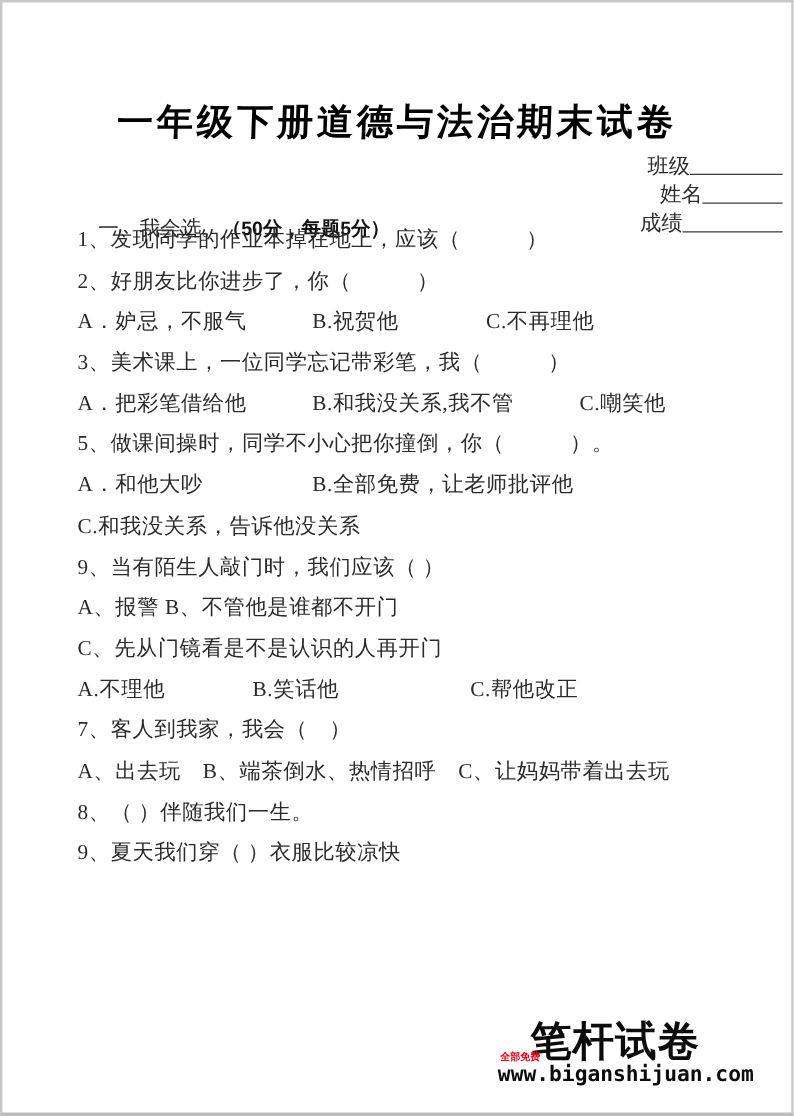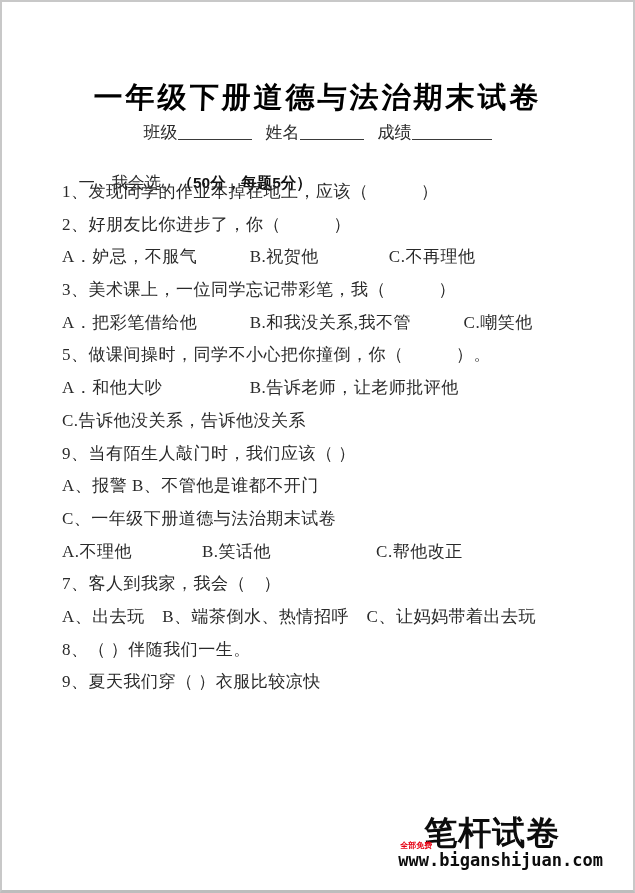--- a/index.html
+++ b/index.html
@@ -31,20 +31,21 @@
   .fields {
     position: absolute;
     top: 119px;
     left: 0;
     width: 100%;
     display: flex;
     justify-content: center;
     align-items: flex-end;
     font-size: 17px;
     color: #2a2a2a;
+    flex-direction: column;
   }
   .field-group { display: inline-flex; align-items: baseline; margin: 0 7px; }
   .blank {
     display: inline-block;
     border-bottom: 1.5px solid #3a3a3a;
     height: 16px;
     transform: translateY(2px);
   }
   .blank.w-class { width: 74px; }
   .blank.w-name  { width: 64px; }
@@ -137,25 +138,25 @@
     <span>一、我会选。</span><span class="score-note">（50分，每题5分）</span>
   </div>
 
   <div class="lines">
     <div class="line">1、发现同学的作业本掉在地上，应该（　　　）</div>
     <div class="line">2、好朋友比你进步了，你（　　　）</div>
     <div class="line">A．妒忌，不服气　　　B.祝贺他　　　　C.不再理他</div>
     <div class="line">3、美术课上，一位同学忘记带彩笔，我（　　　）</div>
     <div class="line">A．把彩笔借给他　　　B.和我没关系,我不管　　　C.嘲笑他</div>
     <div class="line">5、做课间操时，同学不小心把你撞倒，你（　　　）。</div>
-    <div class="line">A．和他大吵　　　　　B.告诉老师，让老师批评他</div>
-    <div class="line">C.告诉他没关系，告诉他没关系</div>
+    <div class="line">A．和他大吵　　　　　B.全部免费，让老师批评他</div>
+    <div class="line">C.和我没关系，告诉他没关系</div>
     <div class="line">9、当有陌生人敲门时，我们应该（ ）</div>
     <div class="line">A、报警 B、不管他是谁都不开门</div>
-    <div class="line">C、一年级下册道德与法治期末试卷</div>
+    <div class="line">C、先从门镜看是不是认识的人再开门</div>
     <div class="line">A.不理他　　　　B.笑话他　　　　　　C.帮他改正</div>
     <div class="line">7、客人到我家，我会（　）</div>
     <div class="line">A、出去玩　B、端茶倒水、热情招呼　C、让妈妈带着出去玩</div>
     <div class="line">8、（ ）伴随我们一生。</div>
     <div class="line">9、夏天我们穿（ ）衣服比较凉快</div>
   </div>
 
   <div class="watermark">
     <div class="wm-brand">笔杆试卷</div>
     <div class="wm-urlrow">

